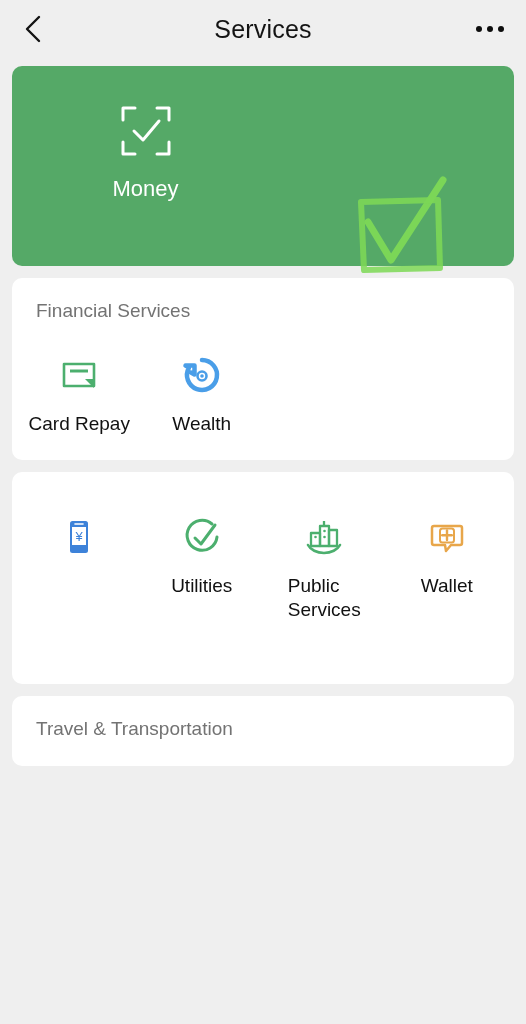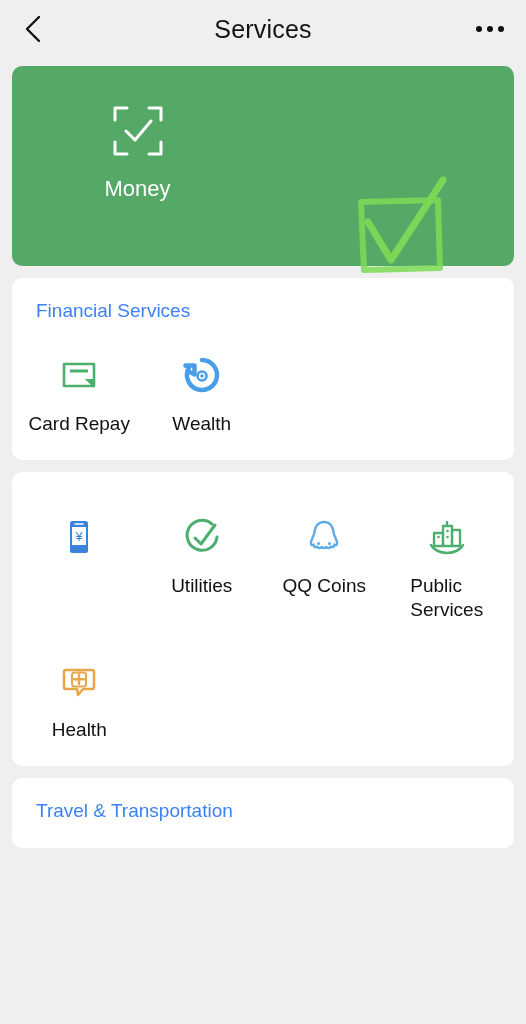--- a/index.html
+++ b/index.html
@@ -73,20 +73,21 @@
     overflow: visible;
   }
   .hero-item {
     width: 50%;
     padding-top: 38px;
     display: flex;
     flex-direction: column;
     align-items: center;
     cursor: pointer;
     position: relative;
+    padding-left: 8px;
   }
   .hero-icon {
     width: 54px;
     height: 54px;
     display: flex;
     align-items: center;
     justify-content: center;
   }
   .hero-label {
     margin-top: 18px;
@@ -115,21 +116,21 @@
 
   
   .card {
     margin: 12px 12px 0 12px;
     background: #ffffff;
     border-radius: 10px;
     padding: 22px 0 8px 0;
   }
   .card-title {
     font-size: 19px;
-    color: #3b82f6;
+    color: #737373;
     padding: 0 24px;
     margin-bottom: 10px;
   }
   .grid {
     display: flex;
     flex-wrap: wrap;
     padding: 0 6px;
   }
   .tile {
     width: 25%;
@@ -252,33 +253,20 @@
     <div class="tile">
       <div class="tile-icon">
         <svg width="40" height="40" viewBox="0 0 40 40">
           <path d="M30 7 a15 15 0 1 0 5 13" fill="none" stroke="#4caf6e" stroke-width="3" stroke-linecap="round"></path>
           <polyline points="13,21 19,27 33,8" fill="none" stroke="#4caf6e" stroke-width="3" stroke-linecap="round" stroke-linejoin="round"></polyline>
         </svg>
       </div>
       <div class="tile-label">Utilities</div>
     </div>
 
-    <div class="tile">
-      <div class="tile-icon">
-        <svg width="40" height="40" viewBox="0 0 40 40">
-          <path d="M20 5 c-6 0 -9 5 -9.5 10 c-0.4 4 -3 7 -3.5 10 c-0.5 3 1 4 2.5 2.5
-                   c0.5 2.5 2 3.5 3.5 2 c1.5 2 3.5 2 4.5 0.6 c1.5 0.9 3.5 0.9 5 0
-                   c1 1.4 3 1.4 4.5 -0.6 c1.5 1.5 3 0.5 3.5 -2 c1.5 1.5 3 0.5 2.5 -2.5
-                   c-0.5 -3 -3.1 -6 -3.5 -10 C29 10 26 5 20 5 Z" fill="none" stroke="#5cabe8" stroke-width="2.4" stroke-linejoin="round"></path>
-          <circle cx="14.5" cy="26.5" r="1.5" fill="#5cabe8"></circle>
-          <circle cx="25.5" cy="26.5" r="1.5" fill="#5cabe8"></circle>
-        </svg>
-      </div>
-      <div class="tile-label">QQ Coins</div>
-    </div>
 
     <div class="tile">
       <div class="tile-icon">
         <svg width="40" height="40" viewBox="0 0 40 40">
           <g fill="none" stroke="#4caf6e" stroke-width="2.3" stroke-linejoin="round">
             <rect x="7" y="16" width="9" height="13"></rect>
             <rect x="16" y="9" width="9" height="20"></rect>
             <rect x="25" y="13" width="8" height="16"></rect>
             <line x1="20" y1="4" x2="20" y2="9"></line>
           </g>
@@ -298,21 +286,21 @@
         <svg width="40" height="40" viewBox="0 0 40 40">
           <path d="M7 9 h26 a2 2 0 0 1 2 2 v15 a2 2 0 0 1 -2 2 h-9 l-5 6 l-1 -6 h-11
                    a2 2 0 0 1 -2 -2 v-15 a2 2 0 0 1 2 -2 Z" fill="none" stroke="#e8a64a" stroke-width="2.5" stroke-linejoin="round"></path>
           <g stroke="#e8a64a" stroke-width="2.4" stroke-linecap="round">
             <line x1="20" y1="13.5" x2="20" y2="23"></line>
             <line x1="15.2" y1="18.3" x2="24.8" y2="18.3"></line>
           </g>
           <rect x="13" y="11.5" width="14" height="14" rx="2.5" fill="none" stroke="#e8a64a" stroke-width="2"></rect>
         </svg>
       </div>
-      <div class="tile-label">Health</div>
+      <div class="tile-label">Wallet</div>
     </div>
 
     <div class="tile"></div>
     <div class="tile"></div>
   </div>
 </div>
 
 <div class="card last">
   <div class="card-title">Travel &amp; Transportation</div>
 </div>

